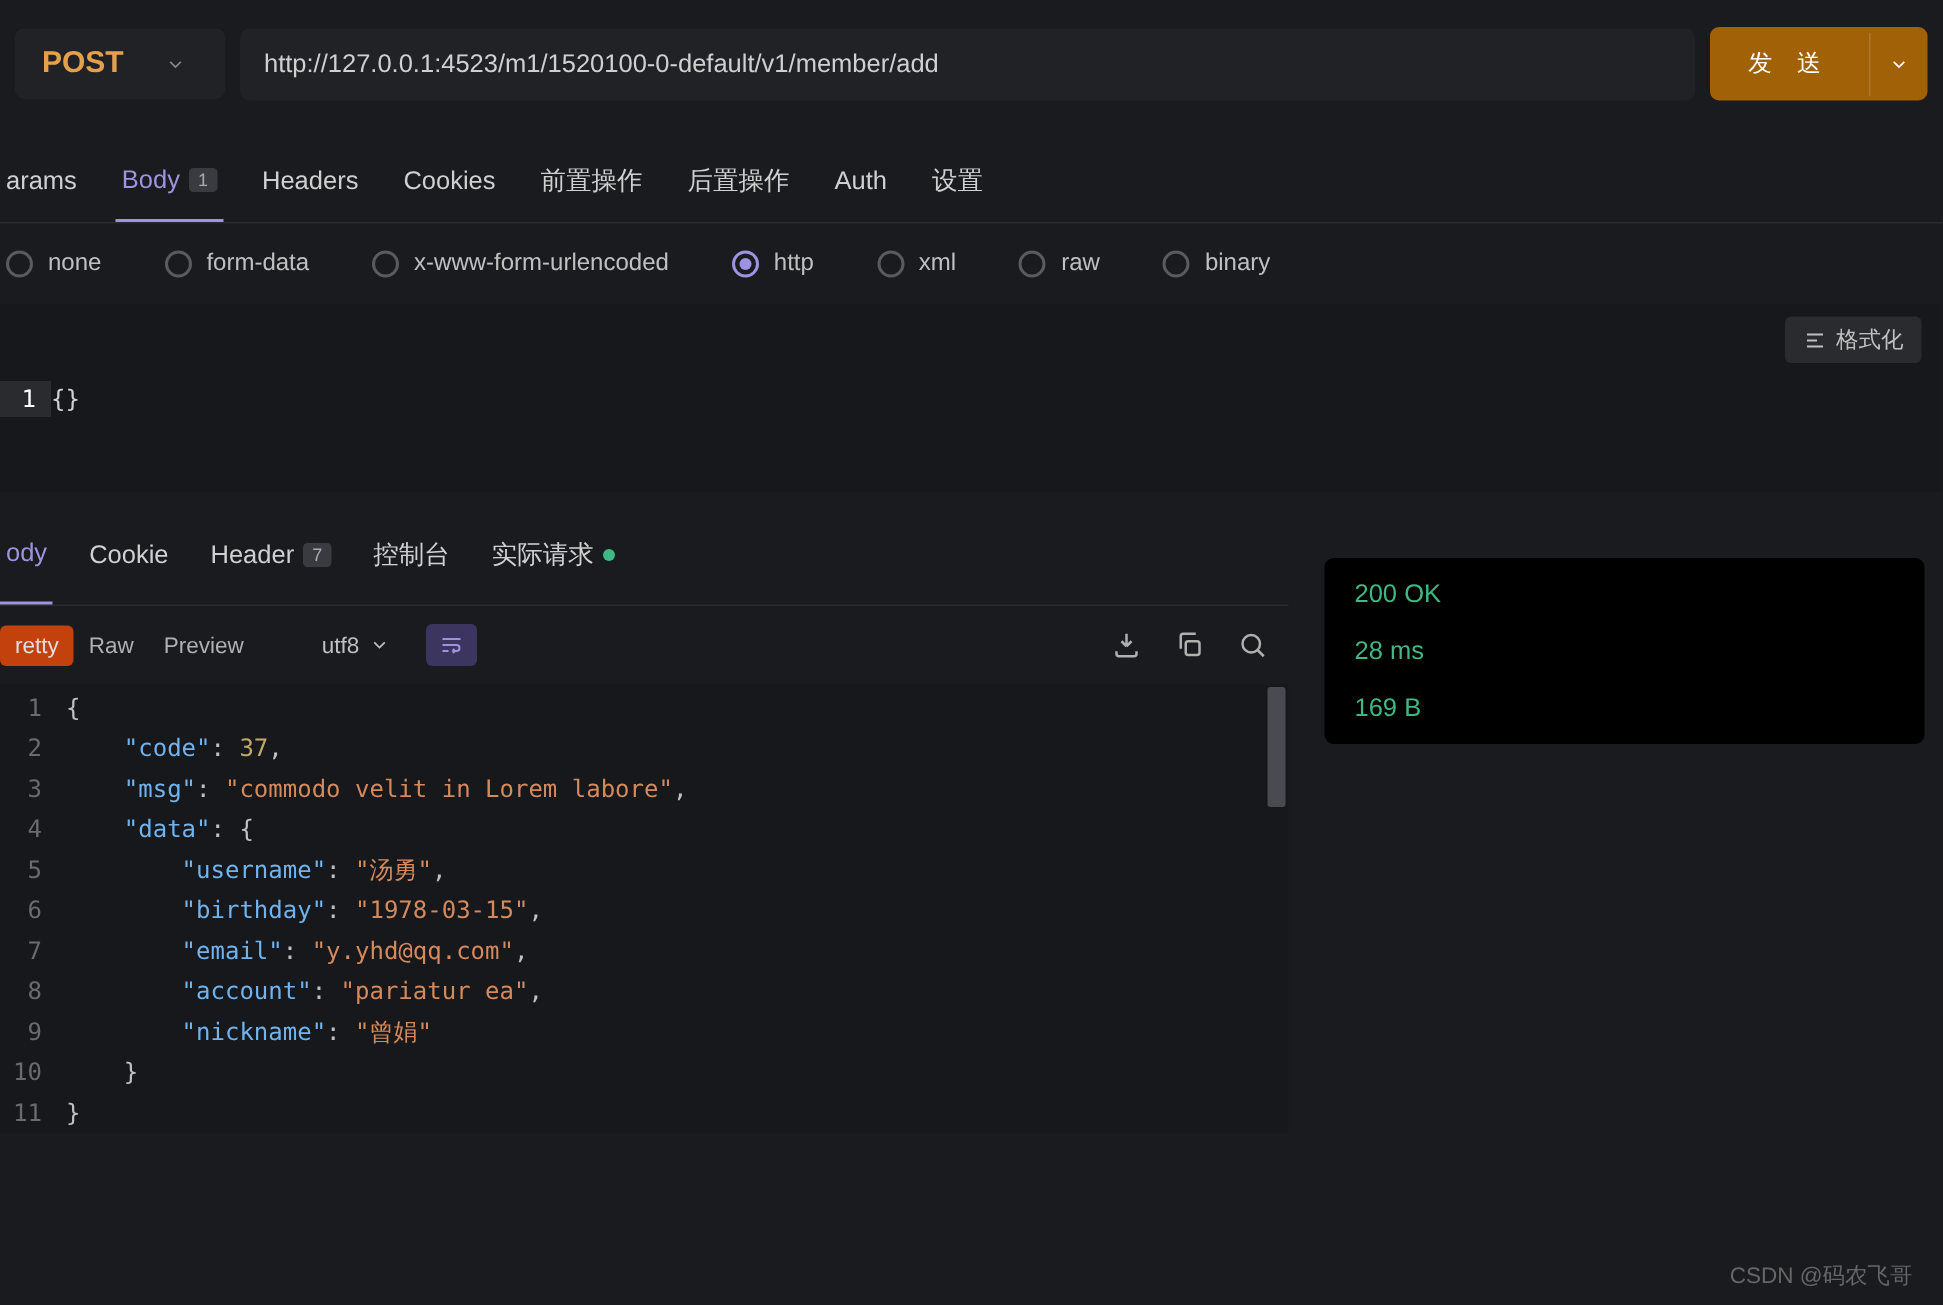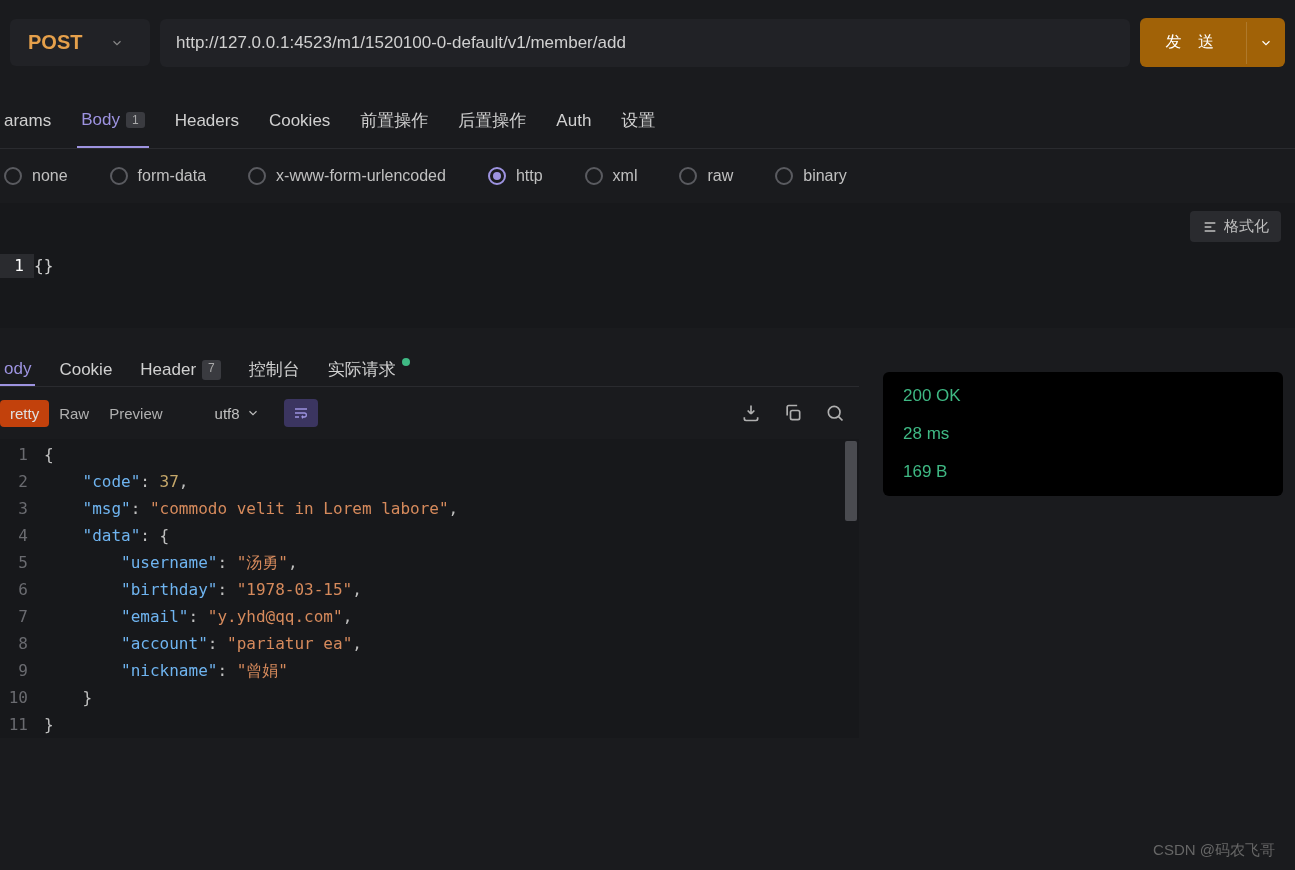--- a/index.html
+++ b/index.html
@@ -151,25 +151,26 @@
 }
 .status-ok { color: #3fb984; }
 .resp-tabs {
   display: flex;
   align-items: center;
   gap: 20px;
   padding: 14px 0 0 0;
   border-bottom: 1px solid #2a2b2f;
 }
 .resp-tab {
-  padding: 8px 4px 5px 4px;
+  padding: 8px 4px 22px 4px;
   cursor: pointer;
   color: #d0d0d0;
   font-size: 17px;
   display: flex;
+  align-items: center;
   gap: 6px;
 }
 .resp-tab.active { color: #9d93e0; border-bottom: 2px solid #9d93e0; }
 .dot-green { width: 8px; height: 8px; background: #3fb984; border-radius: 50%; }
 .resp-toolbar {
   display: flex;
   align-items: center;
   padding: 12px 14px 12px 0;
   gap: 10px;
 }

